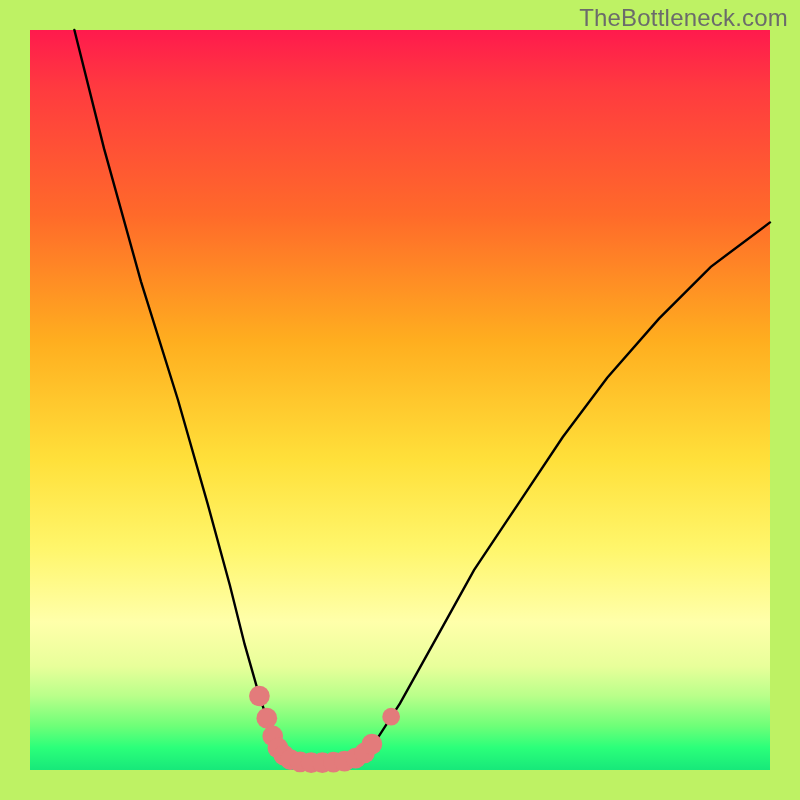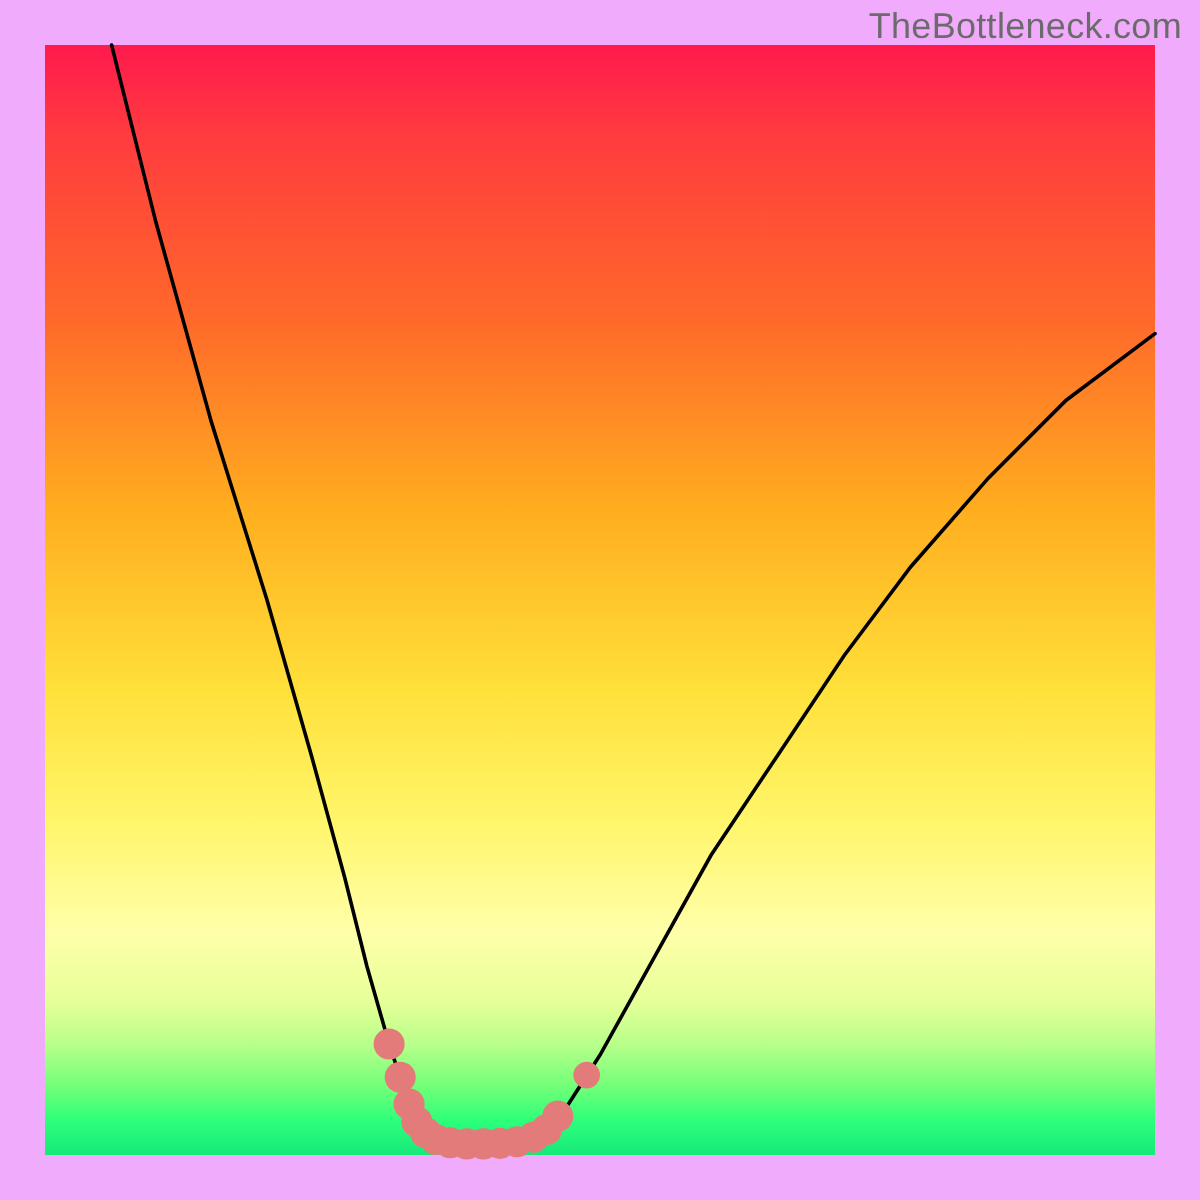--- a/index.html
+++ b/index.html
@@ -10,21 +10,21 @@
     background: #000;
     overflow: hidden;
     font-family: Arial, Helvetica, sans-serif;
   }
   .frame {
     position: absolute;
     left: 0;
     top: 0;
     width: 800px;
     height: 800px;
-    background: #f0abfc;
+    background: #bef264;
   }
   .plot {
     position: absolute;
     left: 30px;
     top: 30px;
     width: 740px;
     height: 740px;
     
     background: linear-gradient(
       to bottom,

